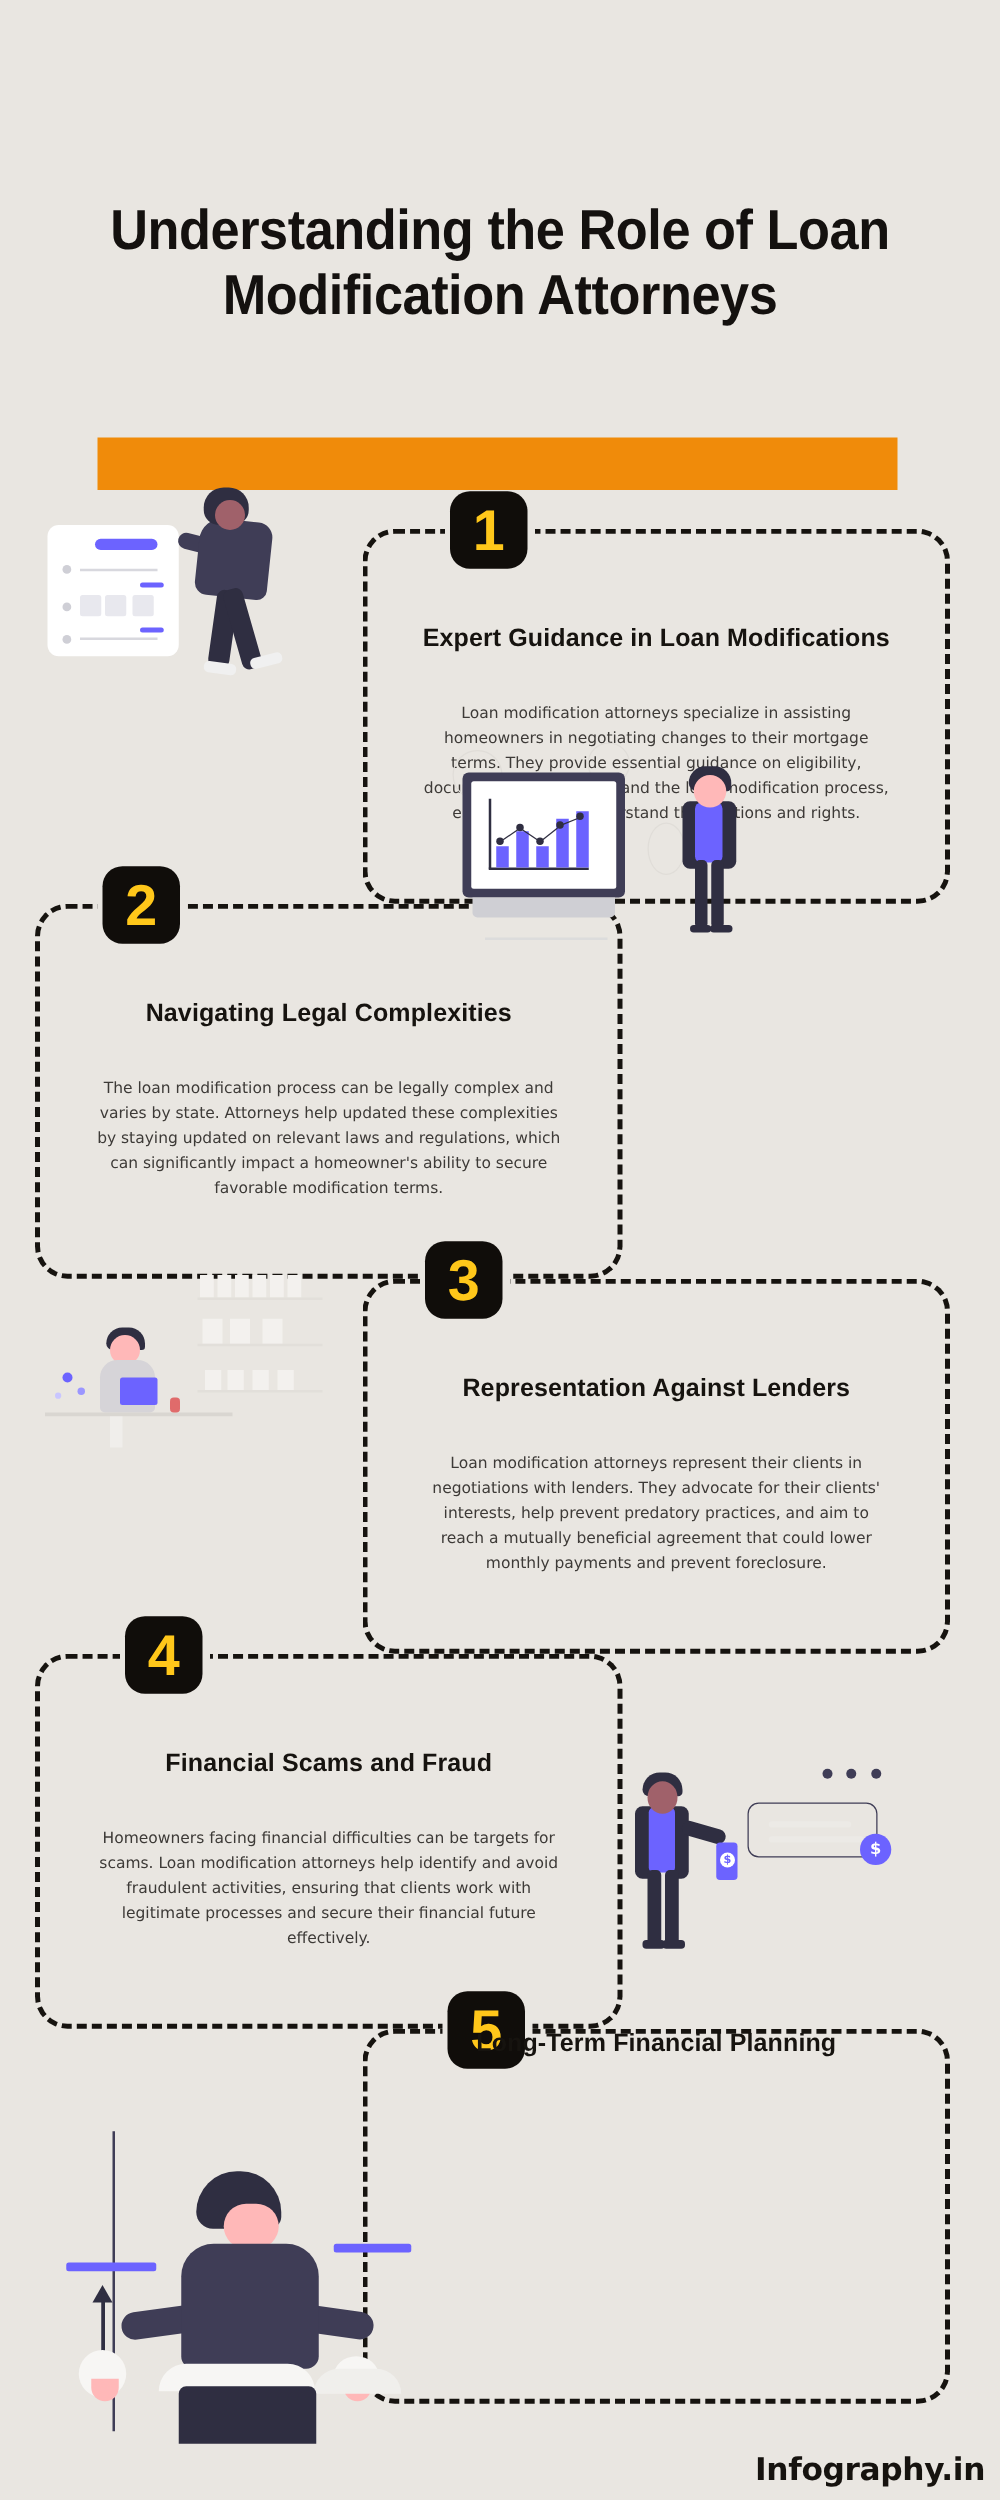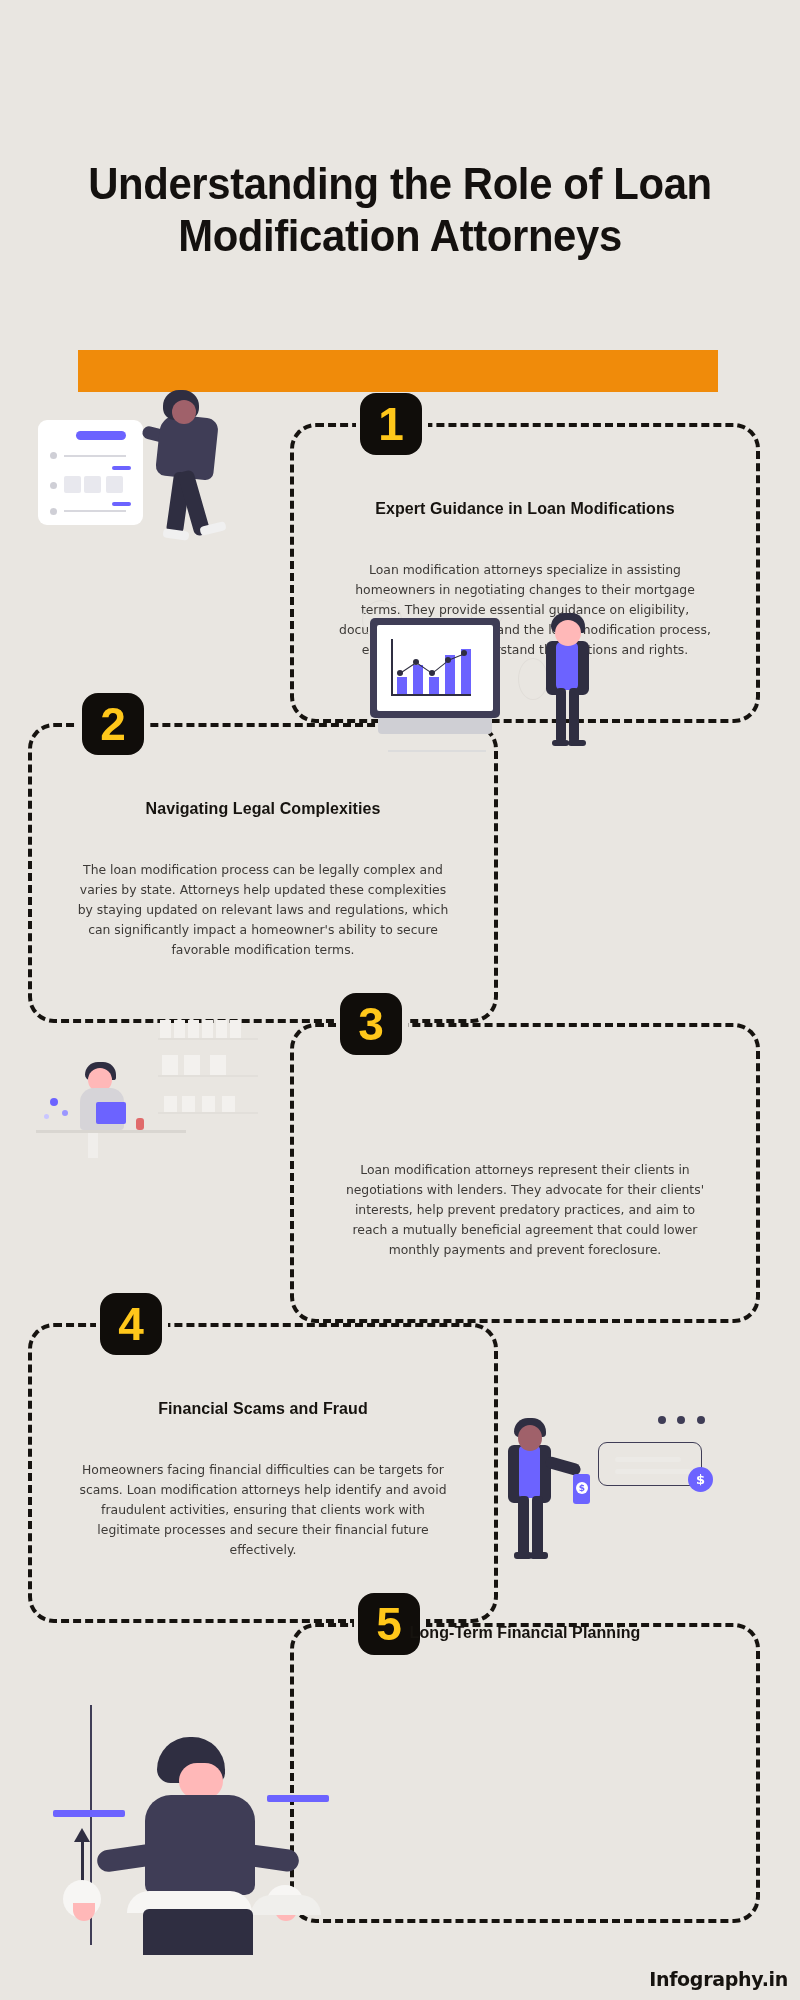--- a/index.html
+++ b/index.html
@@ -83,21 +83,21 @@
   .badge2 { left: 82px;   top: 693px;  }
   .badge3 { left: 340px;  top: 993px;  }
   .badge4 { left: 100px;  top: 1293px; }
   .badge5 { left: 358px;  top: 1593px; }
 
   
   .step-head {
     position: absolute;
     font-family: "Liberation Sans Narrow", "Liberation Sans", sans-serif;
     font-weight: bold;
-    font-size: 16px;
+    font-size: 20px;
     color: #16130f;
     text-align: center;
     width: 420px;
     letter-spacing: 0.1px;
   }
   .step-body {
     position: absolute;
     font-family: "DejaVu Sans", sans-serif;
     font-size: 12.4px;
     line-height: 1.62;
@@ -300,21 +300,21 @@
   .ball-r { position:absolute; left:230px; top:212px; width:22px; height:14px; background:#ffb8b8; border-radius:0 0 11px 11px; }
   .ball-w2 { position:absolute; left:222px; top:190px; width:36px; height:32px; background:#f7f6f4; border-radius:50%; }
 
   
   .watermark {
     position: absolute;
     right: 12px;
     bottom: 10px;
     font-family: "DejaVu Sans", sans-serif;
     font-weight: bold;
-    font-size: 19px;
+    font-size: 25px;
     color: #16130f;
     letter-spacing: -0.3px;
   }
 </style>
 </head>
 <body>
 
 <div class="page">
 
   <div class="title">Understanding the Role of Loan Modification Attorneys</div>
@@ -432,20 +432,21 @@
     <div class="p3-laptop"></div>
     <div class="p3-stool"></div>
     <div class="p3-desk"></div>
     <div class="p3-dot-a"></div>
     <div class="p3-dot-b"></div>
     <div class="p3-dot-c"></div>
     <div class="p3-plant"></div>
   </div>
 
   <div class="badge badge3">3</div>
+  <div class="step-head h3p">Representation Against Lenders</div>
   <div class="step-body b3p">Loan modification attorneys represent their clients in negotiations with lenders. They advocate for their clients' interests, help prevent predatory practices, and aim to reach a mutually beneficial agreement that could lower monthly payments and prevent foreclosure.</div>
 
   <div class="step-box box4"></div>
   <div class="dash-mask" style="left:96px; top:1317px;"></div>
 
   <div class="ill i4">
     <div class="dots3">
       <span></span>
       <span></span>
       <span></span>

